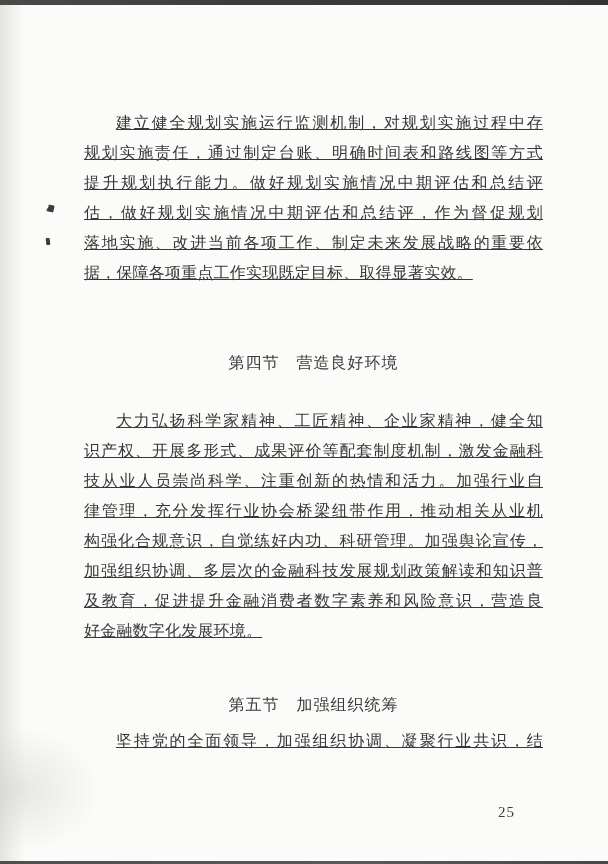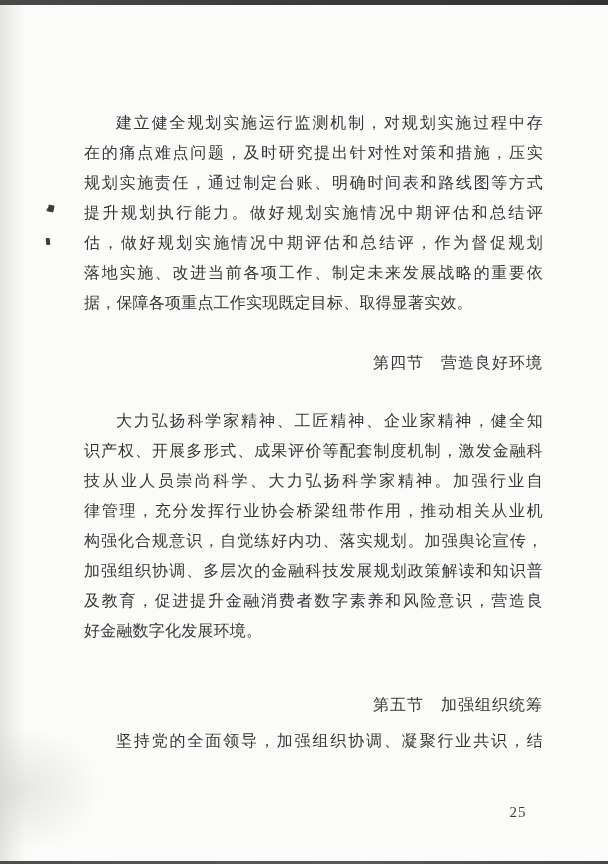--- a/index.html
+++ b/index.html
@@ -32,67 +32,66 @@
   .speck-2{left:46px;top:238px;width:4px;height:7px;transform:rotate(-6deg);}
   .textcol{
     position:absolute;left:84px;width:459px;
     color:#383838;
     font-size:16px;
     letter-spacing:0.2px;
   }
   .para .line{
     height:30px;line-height:30px;
     white-space:nowrap;overflow:hidden;
-    text-align:justify;text-align-last:justify;
+    text-align:justify;text-align-last:justify;text-decoration:underline;
   }
   .para .line.first{text-indent:2em;}
   .para .line.last{text-align-last:left;}
   .heading{
     position:absolute;left:84px;width:459px;height:30px;line-height:30px;
-    text-align:right;color:#3a3a3a;font-size:16px;letter-spacing:1px;
+    text-align:center;color:#3a3a3a;font-size:16px;letter-spacing:1px;
     white-space:nowrap;overflow:hidden;
   }
   .pos-para1{top:108px;}
   .pos-heading1{top:348px;}
   .pos-para2{top:406px;}
   .pos-heading2{top:690px;}
   .pos-para3{top:726px;}
   .page-number{
     position:absolute;left:498px;top:804px;width:40px;
-    font-size:15px;color:#3f3f3f;letter-spacing:1px;text-align:center;
+    font-size:15px;color:#3f3f3f;letter-spacing:1px;
   }
 </style>
 </head>
 <body>
 
 <div class="page">
 
   <div class="scan-bar-top"></div>
 
   <div class="speck speck-1"></div>
   <div class="speck speck-2"></div>
 
   <div class="textcol para pos-para1">
     <div class="line first">建立健全规划实施运行监测机制，对规划实施过程中存</div>
-    <div class="line">在的痛点难点问题，及时研究提出针对性对策和措施，压实</div>
     <div class="line">规划实施责任，通过制定台账、明确时间表和路线图等方式</div>
     <div class="line">提升规划执行能力。做好规划实施情况中期评估和总结评</div>
     <div class="line">估，做好规划实施情况中期评估和总结评，作为督促规划</div>
     <div class="line">落地实施、改进当前各项工作、制定未来发展战略的重要依</div>
     <div class="line last">据，保障各项重点工作实现既定目标、取得显著实效。</div>
   </div>
 
   <div class="heading pos-heading1">第四节　营造良好环境</div>
 
   <div class="textcol para pos-para2">
     <div class="line first">大力弘扬科学家精神、工匠精神、企业家精神，健全知</div>
     <div class="line">识产权、开展多形式、成果评价等配套制度机制，激发金融科</div>
-    <div class="line">技从业人员崇尚科学、大力弘扬科学家精神。加强行业自</div>
+    <div class="line">技从业人员崇尚科学、注重创新的热情和活力。加强行业自</div>
     <div class="line">律管理，充分发挥行业协会桥梁纽带作用，推动相关从业机</div>
-    <div class="line">构强化合规意识，自觉练好内功、落实规划。加强舆论宣传，</div>
+    <div class="line">构强化合规意识，自觉练好内功、科研管理。加强舆论宣传，</div>
     <div class="line">加强组织协调、多层次的金融科技发展规划政策解读和知识普</div>
     <div class="line">及教育，促进提升金融消费者数字素养和风险意识，营造良</div>
     <div class="line last">好金融数字化发展环境。</div>
   </div>
 
   <div class="heading pos-heading2">第五节　加强组织统筹</div>
 
   <div class="textcol para pos-para3">
     <div class="line first">坚持党的全面领导，加强组织协调、凝聚行业共识，结</div>
   </div>

